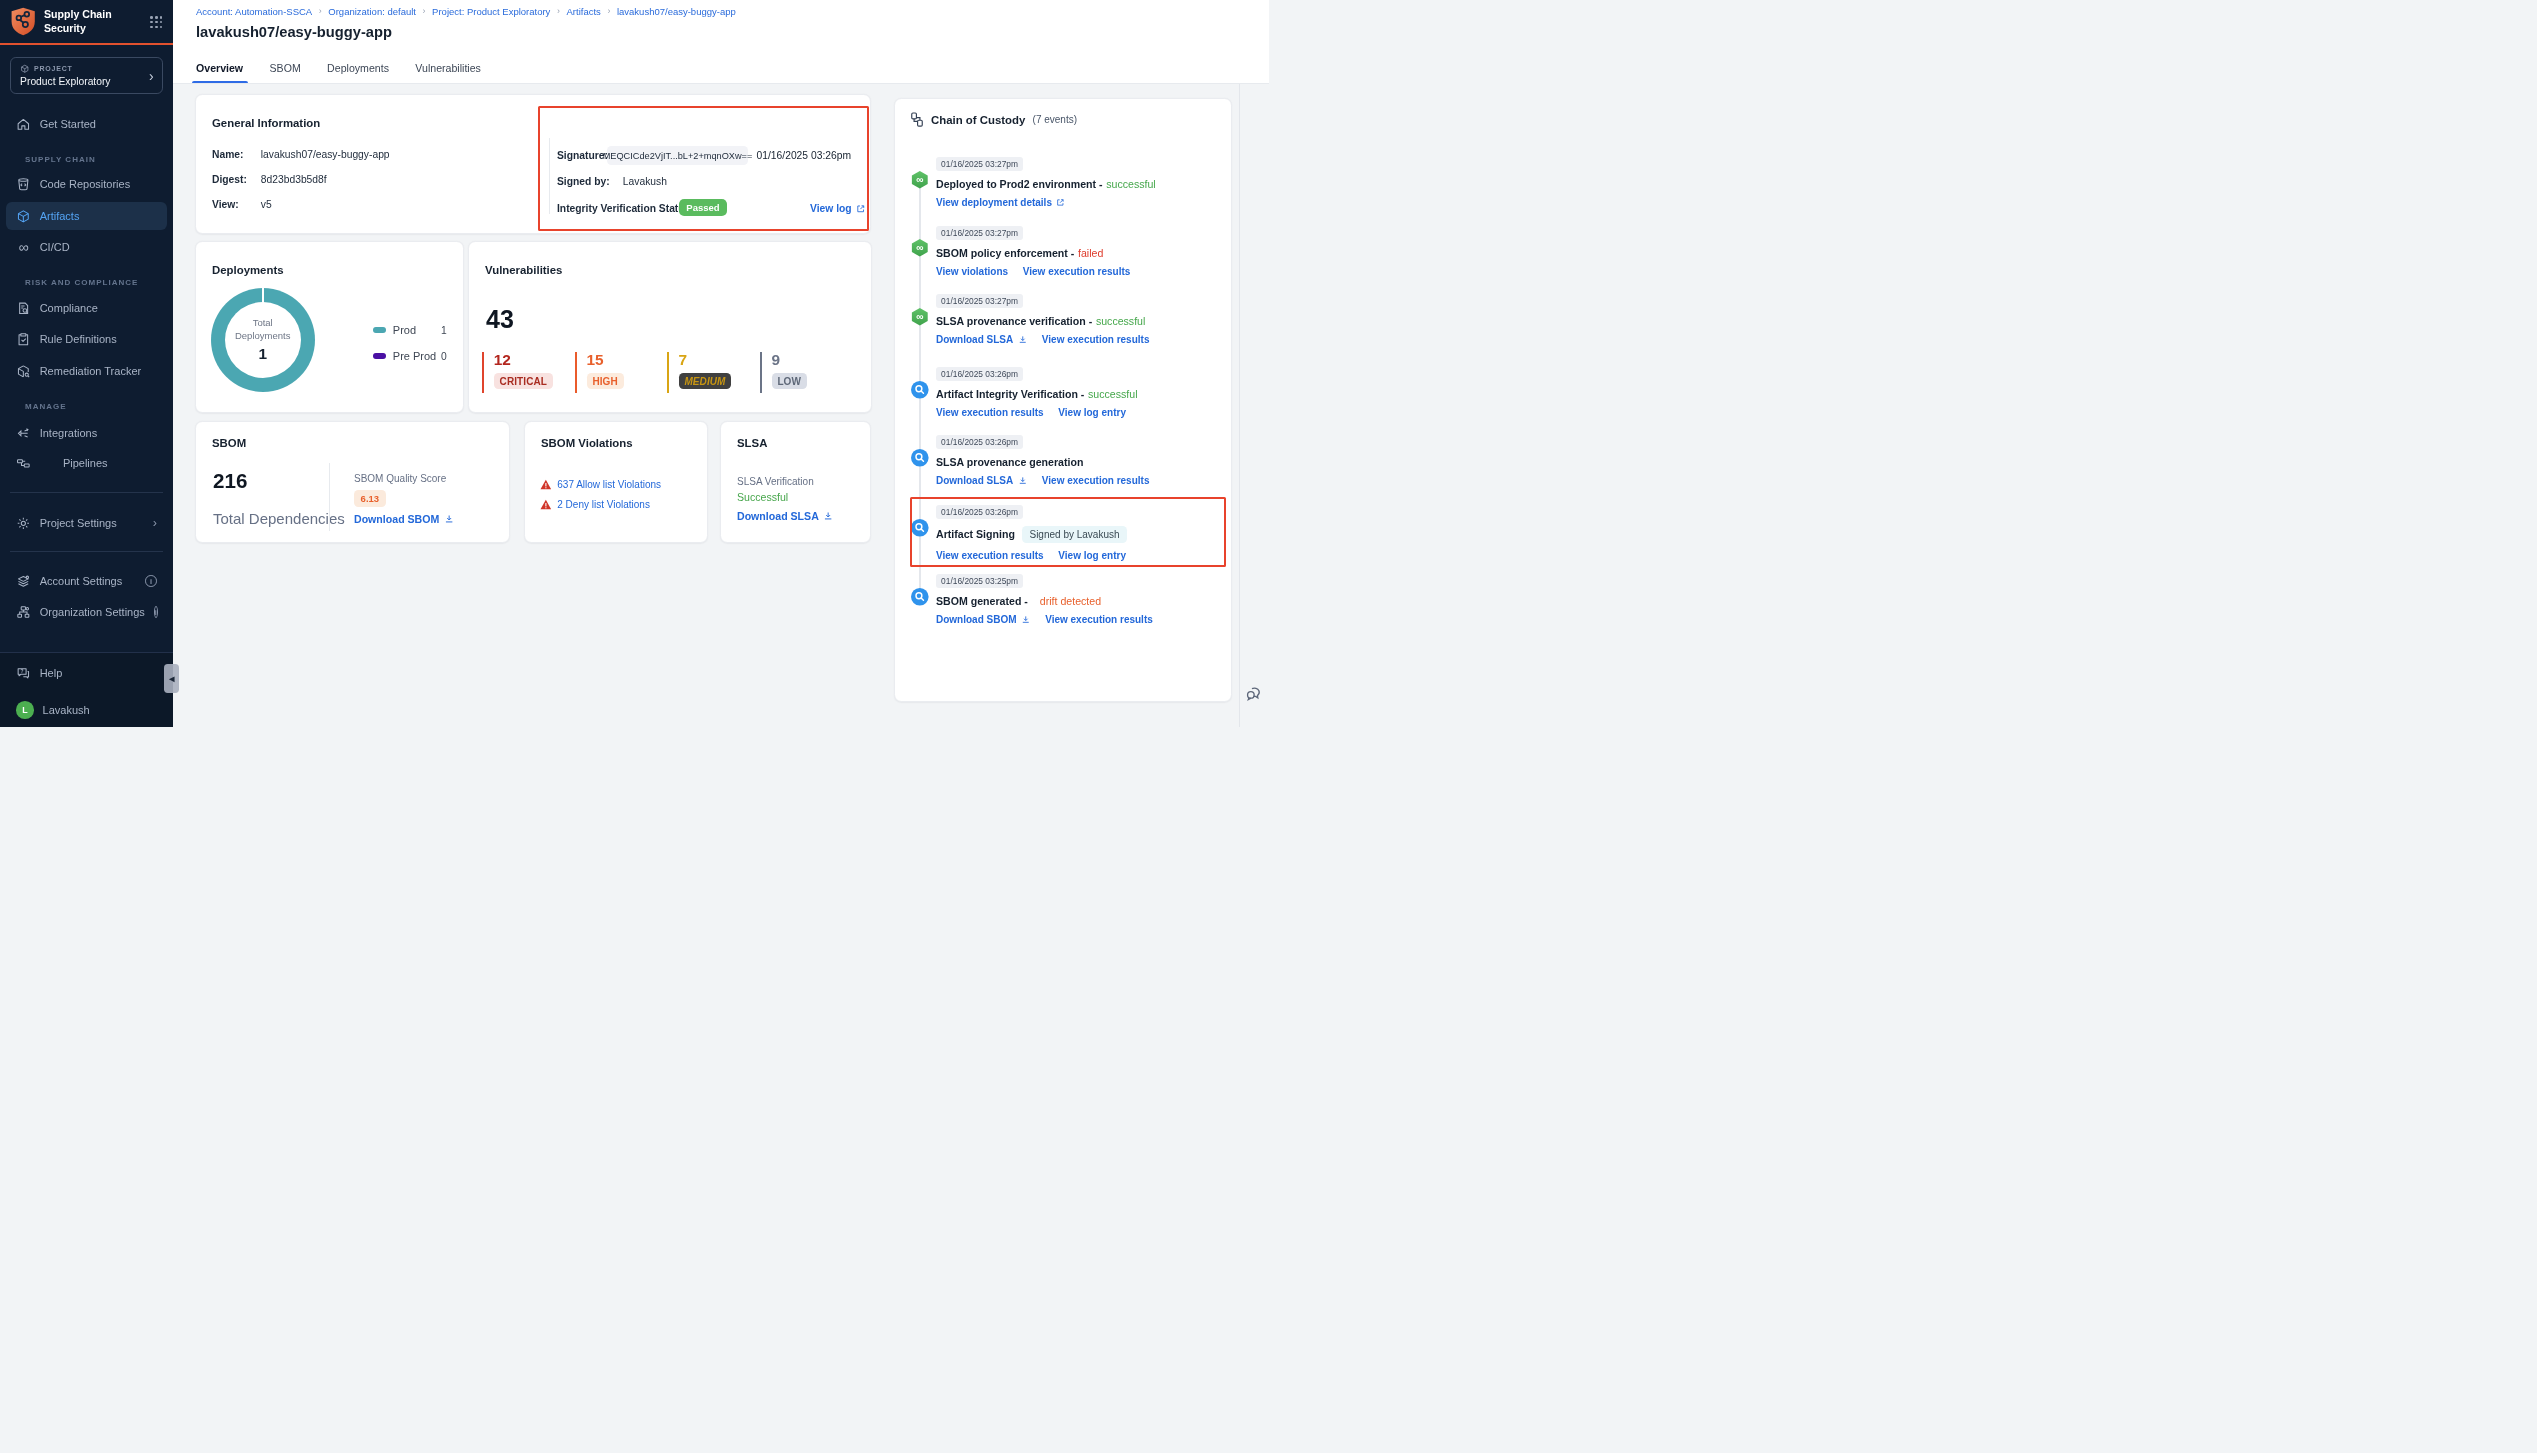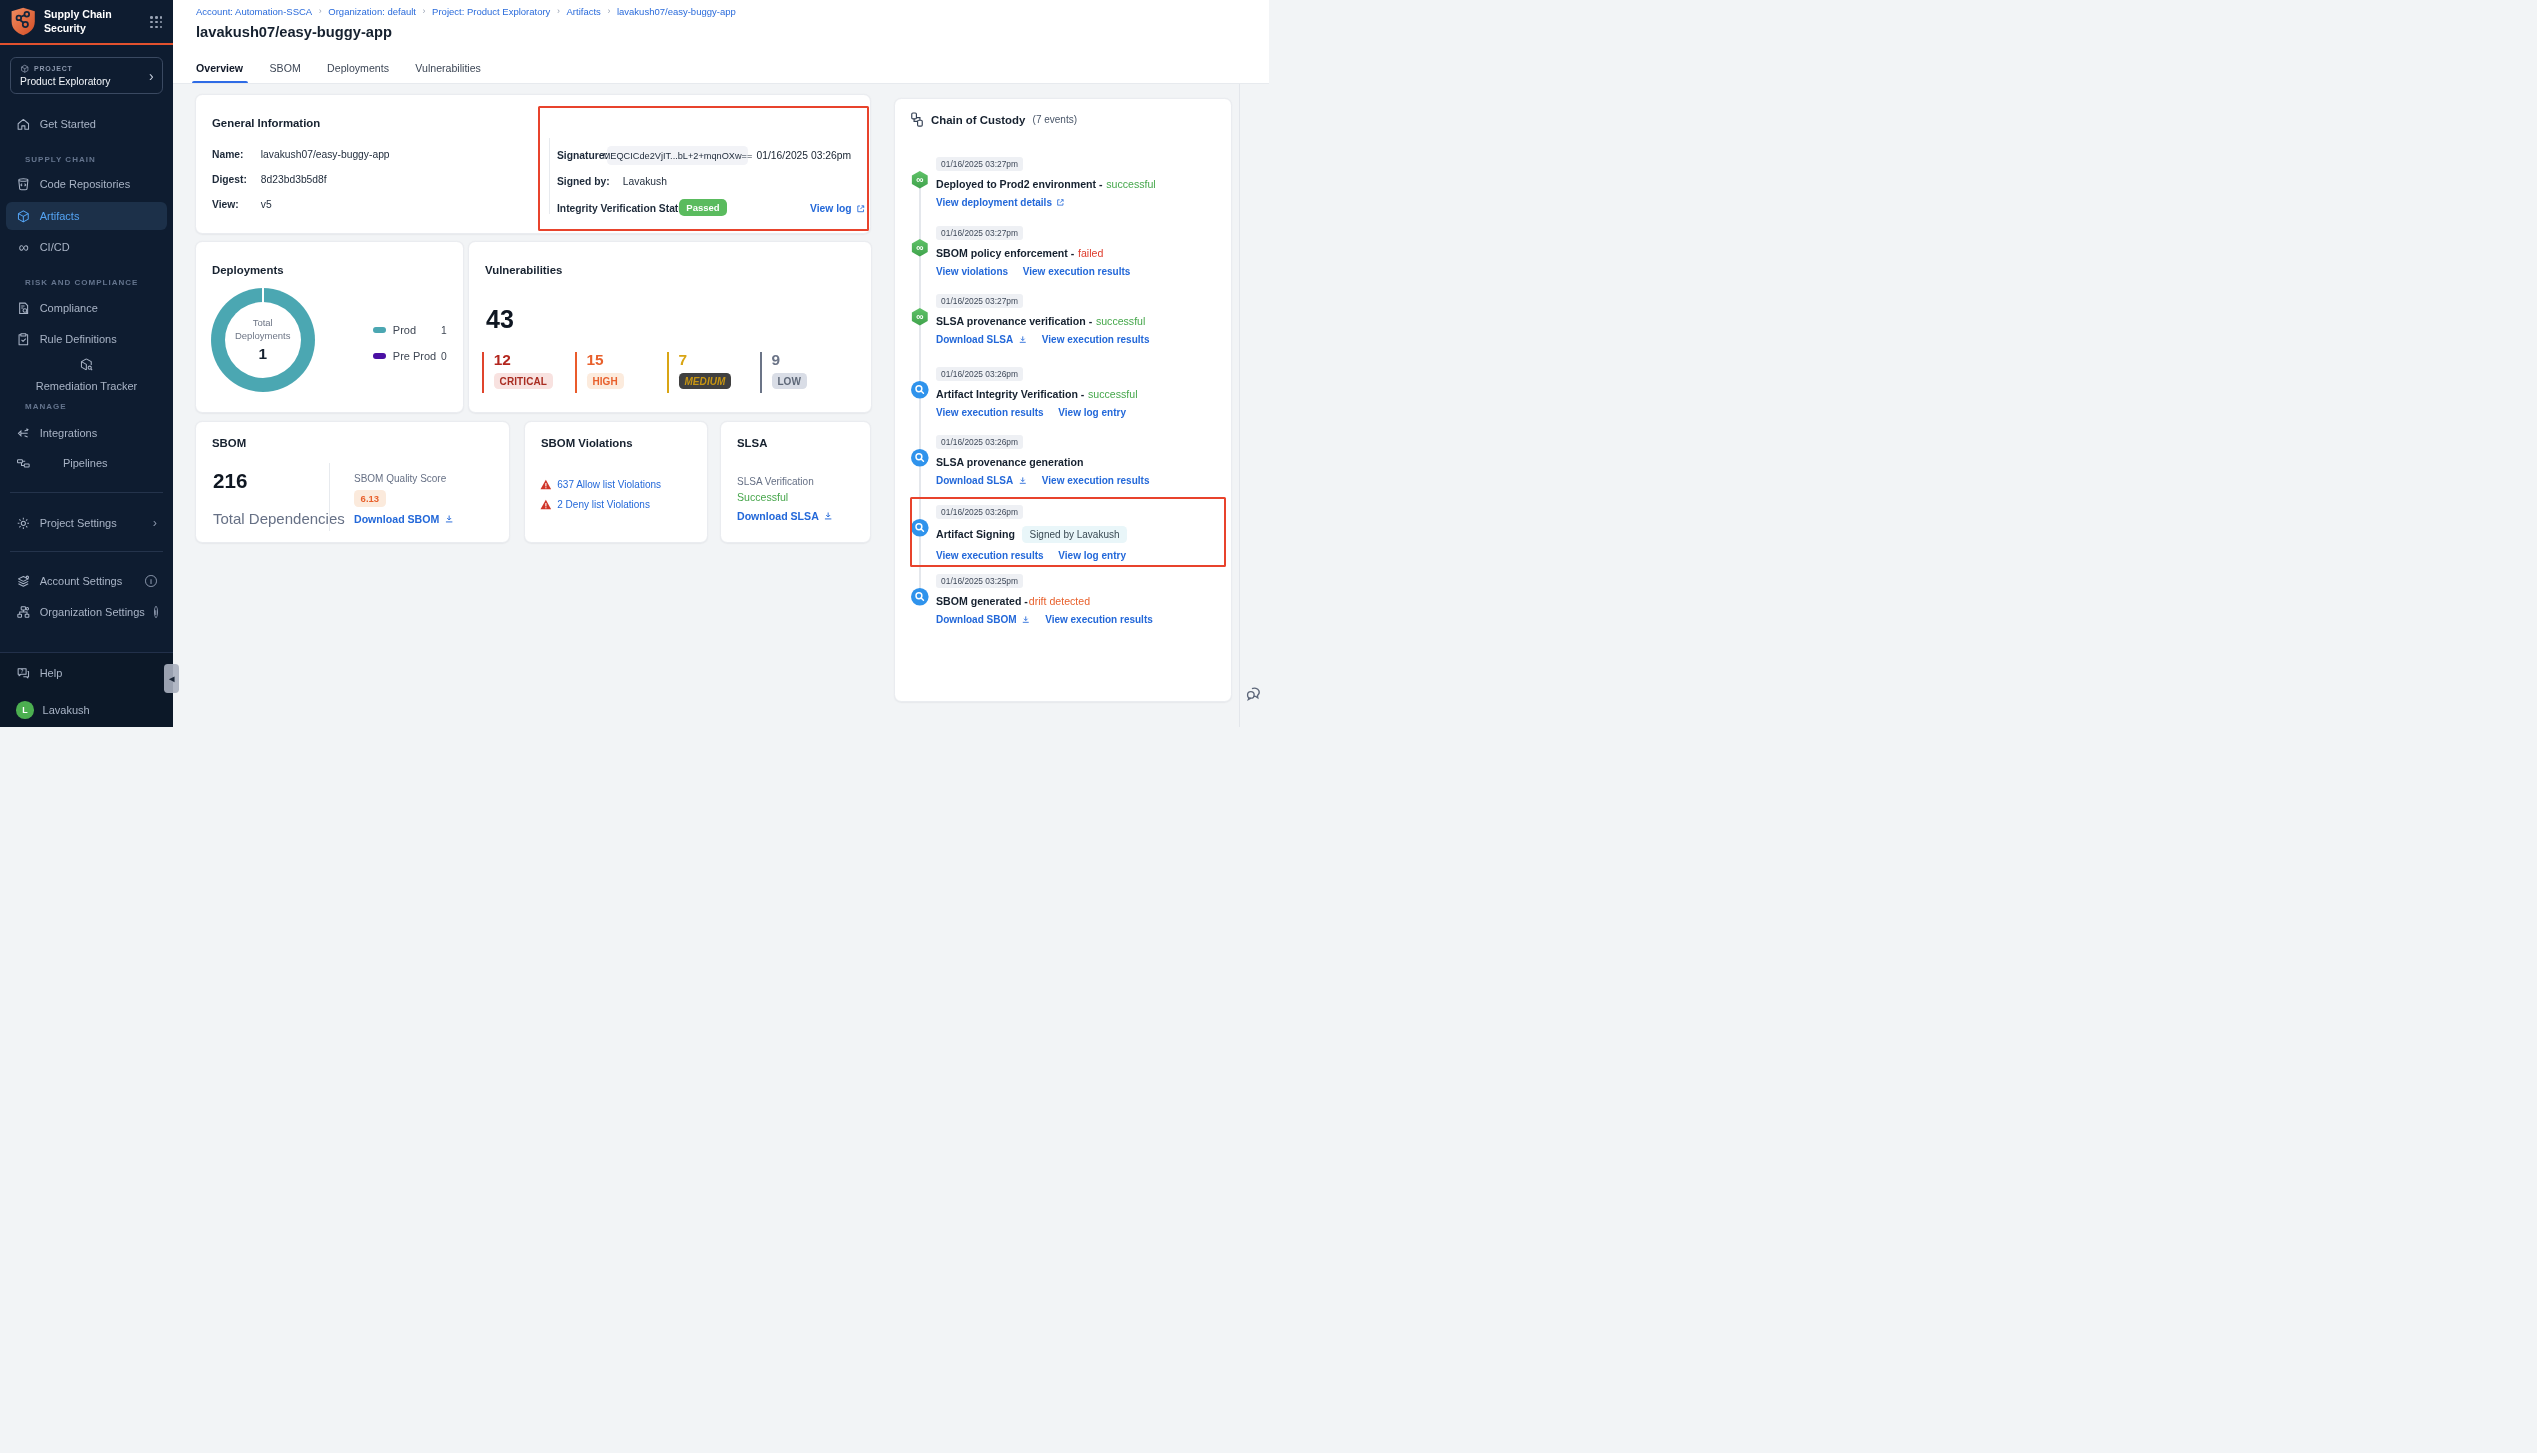--- a/index.html
+++ b/index.html
@@ -104,21 +104,21 @@
   .cust-title { font-size:11.4px; font-weight:700; color:#16212F; }
   .cust-count { font-size:10px; color:#475467; }
   .timeline-line { position:absolute; left:24px; top:81px; width:1.5px; height:411px; background:#E4E7EC; }
   .event { position:absolute; left:41px; right:11.7px; }
   .ev-icon { position:absolute; left:16px; width:17.6px; height:17.6px; z-index:2; }
   .hex-icon { background:linear-gradient(180deg,#5FC268,#3FA24B); clip-path:polygon(50% 0,95% 26%,95% 74%,50% 100%,5% 74%,5% 26%); color:#fff; font-size:10.3px; font-weight:700; text-align:center; line-height:17px; }
   .ev-date { display:inline-block; background:#EEF0F4; color:#404A5A; font-size:8.4px; padding:2.2px 5.1px; border-radius:2.9px; }
   .ev-title { margin-top:6.6px; font-size:10.6px; font-weight:600; color:#16212F; display:flex; align-items:center; white-space:nowrap; }
   .s-green { color:#45A74B; font-weight:500; margin-left:3.7px; }
   .s-red { color:#DE3B2B; font-weight:500; margin-left:3.7px; }
-  .s-orange { color:#E8602C; font-weight:500; margin-left:1px; }
+  .s-orange { color:#E8602C; font-weight:500; margin-left:12px; }
   .signed-pill { background:#E9F6F9; color:#3A4A54; font-weight:400; font-size:10px; padding:2.9px 7.3px; border-radius:4.4px; margin-left:7.3px; }
   .ev-links { margin-top:7.3px; display:flex; gap:14.7px; font-size:10px; }
   #hl-signing { left:15.4px; top:398px; width:316px; height:70px; }
 
   .content-right-divider { position:absolute; left:1239px; top:84px; width:0.7px; height:643px; background:#E3E6EB; }
   .chat-fab { position:absolute; left:1245px; top:685px; width:17.6px; height:17.6px; color:#5D6679; cursor:pointer; }
 </style>
 </head>
 <body>
 
@@ -212,21 +212,21 @@
     <span>Compliance</span>
   </div>
   <div class="nav-item" style="top:325px;">
     <span class="nico">
       <svg viewBox="0 0 24 24" width="14.7" height="14.7" fill="none" stroke="currentColor" stroke-width="1.7" stroke-linejoin="round">
           <path d="M8 4.5 H5 V21 H19 V4.5 H16 M8 3 H16 V6.5 H8 Z M9 13 L11.5 15.5 L16 11"></path>
         </svg>
     </span>
     <span>Rule Definitions</span>
   </div>
-  <div class="nav-item" style="top:357px;flex-direction:column;">
+  <div class="nav-item" style="top:357px;">
     <span class="nico">
       <svg viewBox="0 0 24 24" width="14.7" height="14.7" fill="none" stroke="currentColor" stroke-width="1.7" stroke-linejoin="round">
           <path d="M12 3 L20 7.5 V13 M12 3 L4 7.5 V16.5 L12 21 M4 7.5 L12 12 M12 12 V21"></path>
           <circle cx="17.5" cy="17.5" r="2.6"></circle>
           <path d="M19.5 19.5 L21.5 21.5"></path>
         </svg>
     </span>
     <span>Remediation Tracker</span>
   </div>
 

